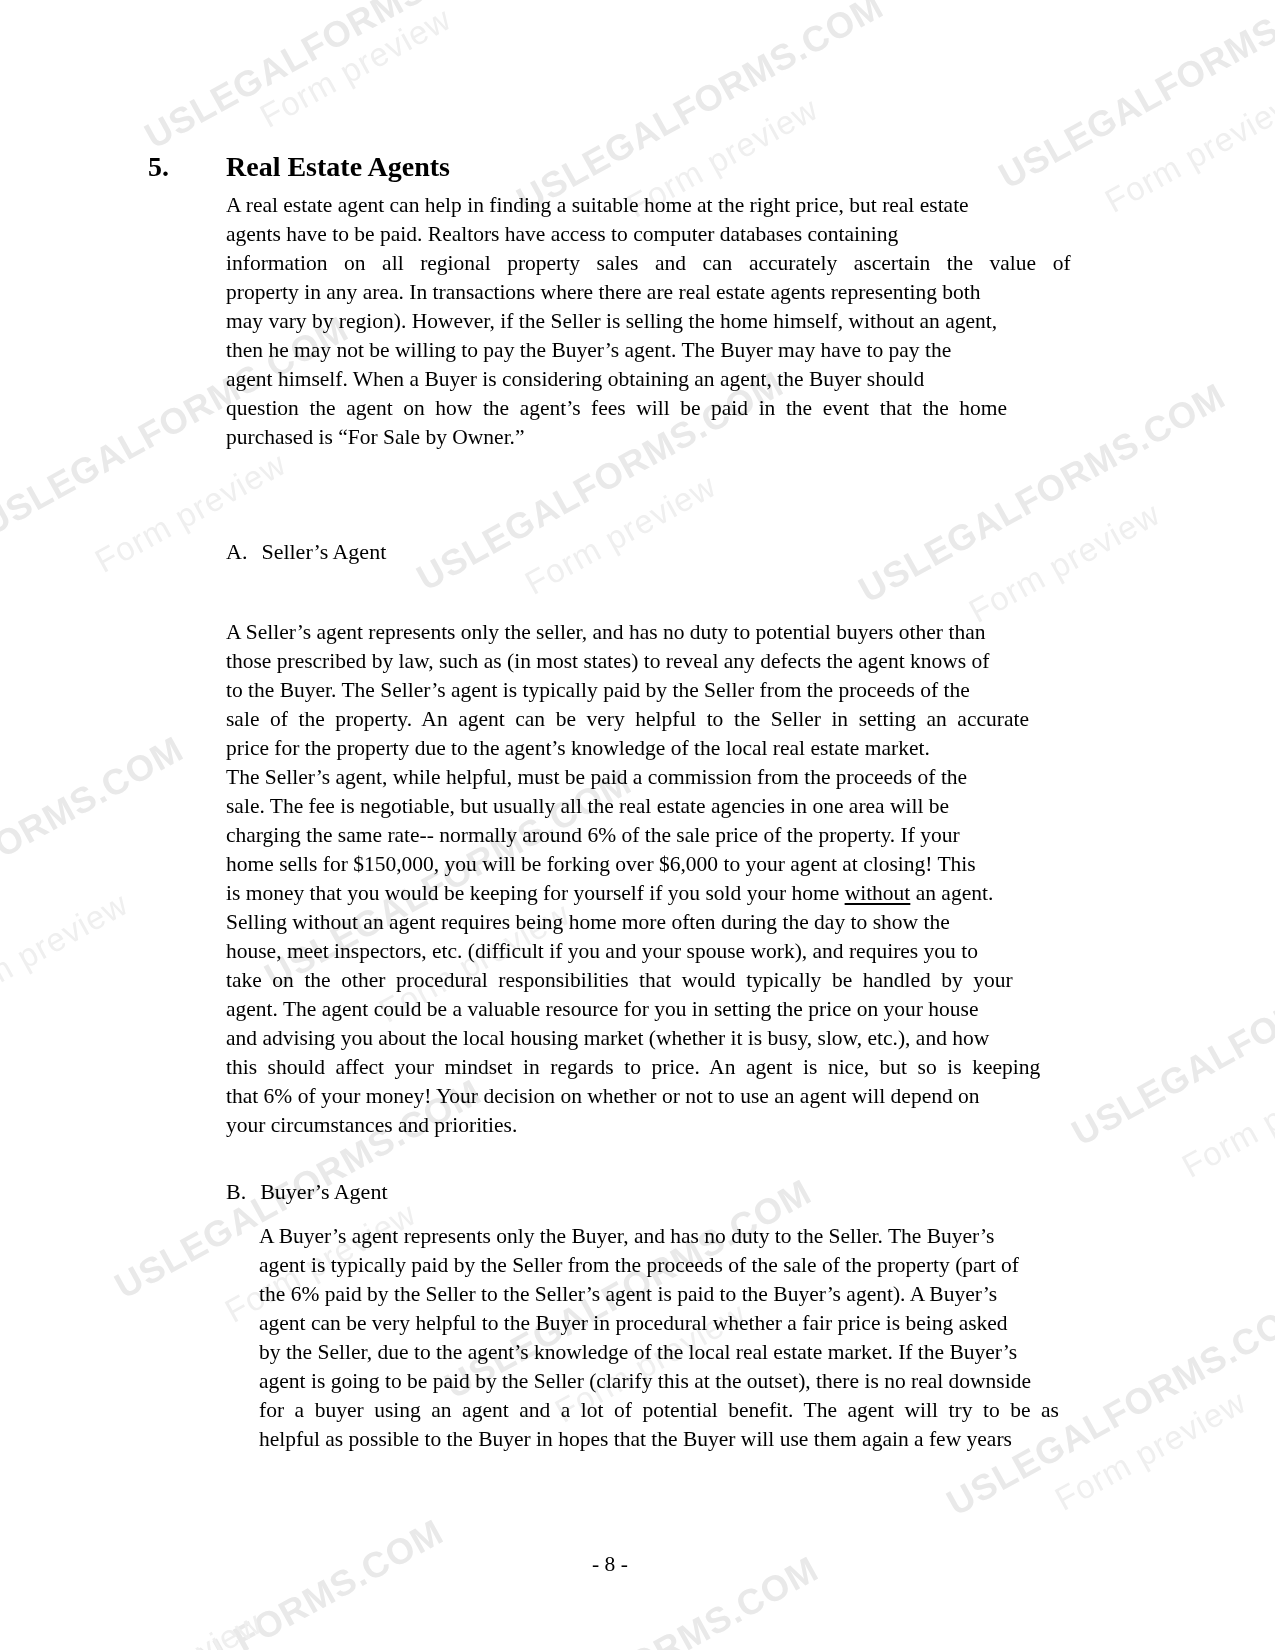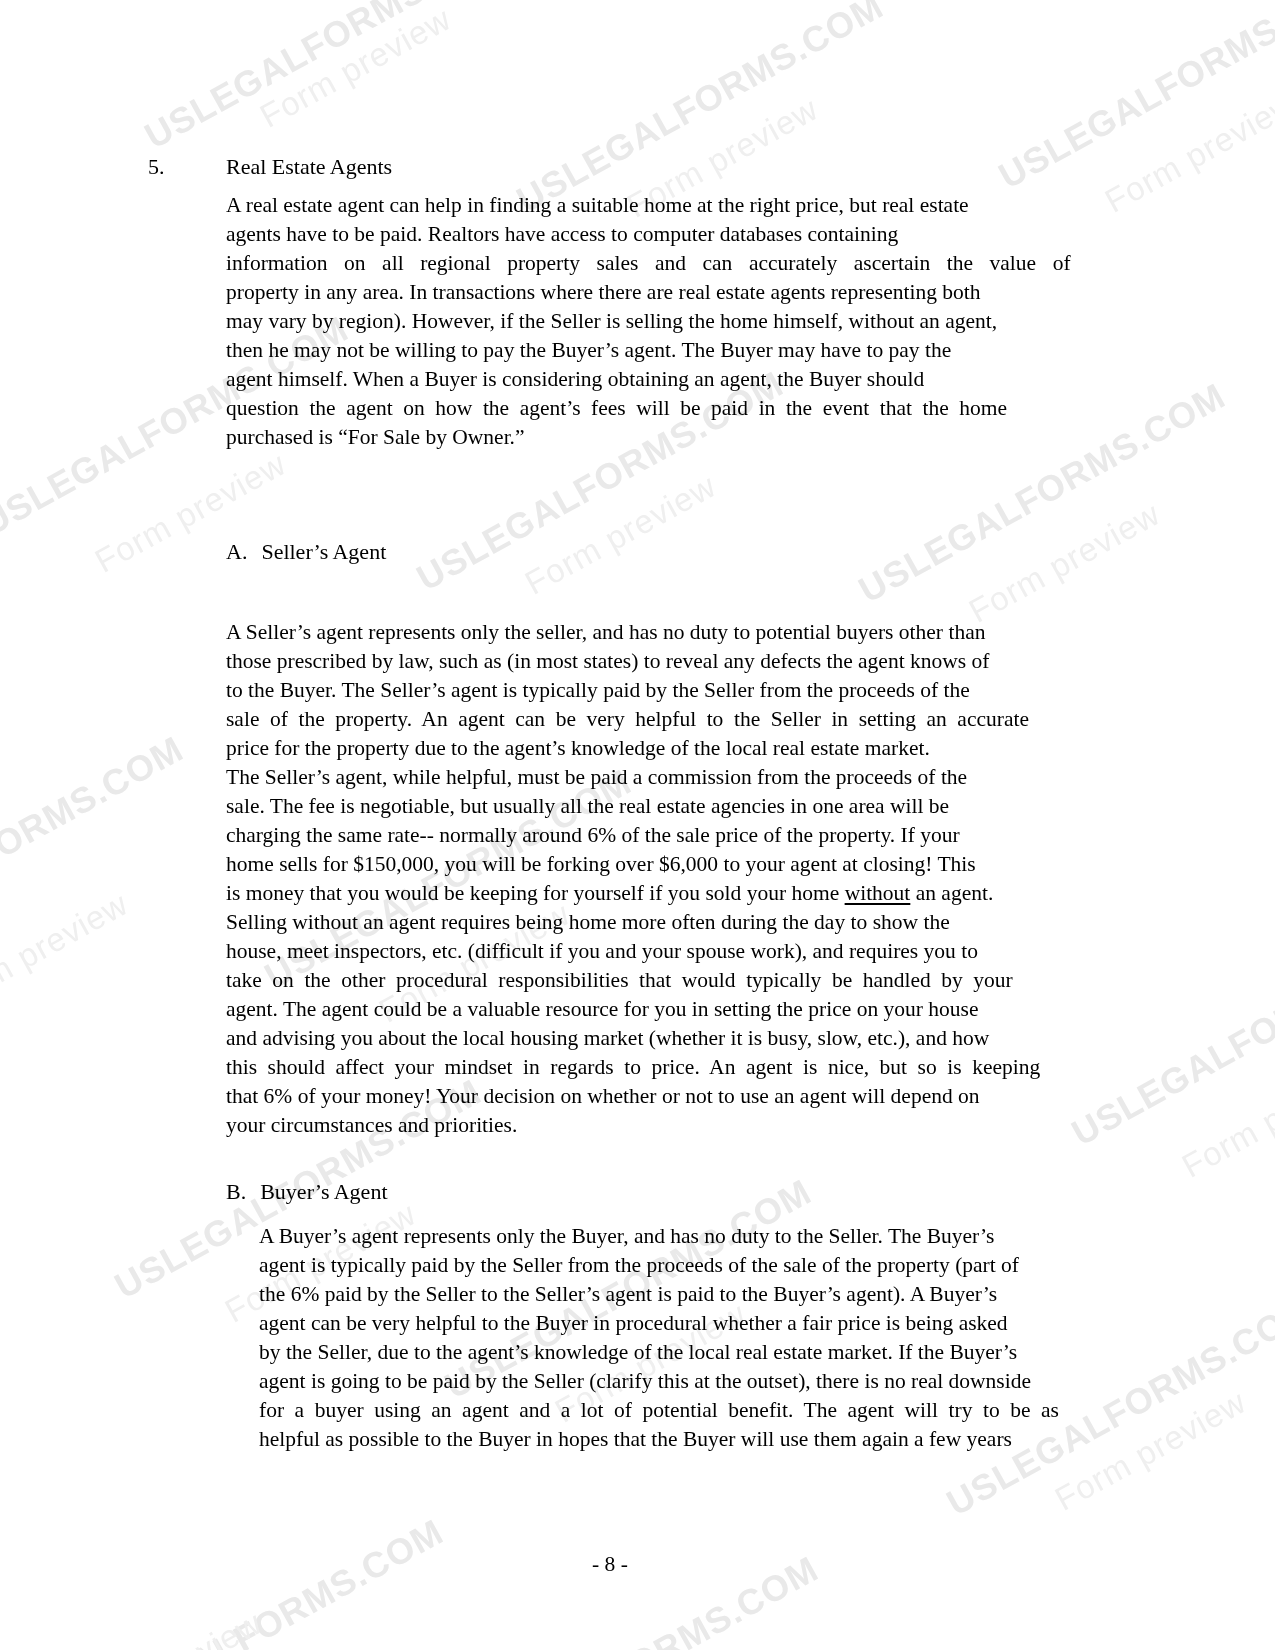--- a/index.html
+++ b/index.html
@@ -20,21 +20,21 @@
     transform-origin: 0 50%;
     font-family: "Liberation Sans", "DejaVu Sans", sans-serif;
     white-space: nowrap;
     user-select: none;
   }
   .wm-brand  { font-weight: bold; font-size: 36px; letter-spacing: 1px; }
   .wm-preview{ font-weight: normal; font-size: 33px; letter-spacing: 1px; }
   
   #content-layer { position: absolute; inset: 0; z-index: 1; }
   .block { position: absolute; left: 226px; width: 900px; }
-  .section-heading { left: 148px; font-weight: normal; font-size: 22px; line-height: 29px; white-space: nowrap; }
+  .section-heading { left: 148px; font-weight: bold; font-size: 28px; line-height: 29px; white-space: nowrap; }
   .section-number { display: inline-block; width: 78px; }
   .subheading { font-weight: normal; font-size: 22px; line-height: 29px; white-space: nowrap; margin-top: 12px; }
   .sub-label { margin-right: 14px; }
   .line {
     height: 29px;
     line-height: 29px;
     font-size: 21.5px;
     white-space: nowrap;
   }
   .line.wide  { word-spacing: 0.24em; }

